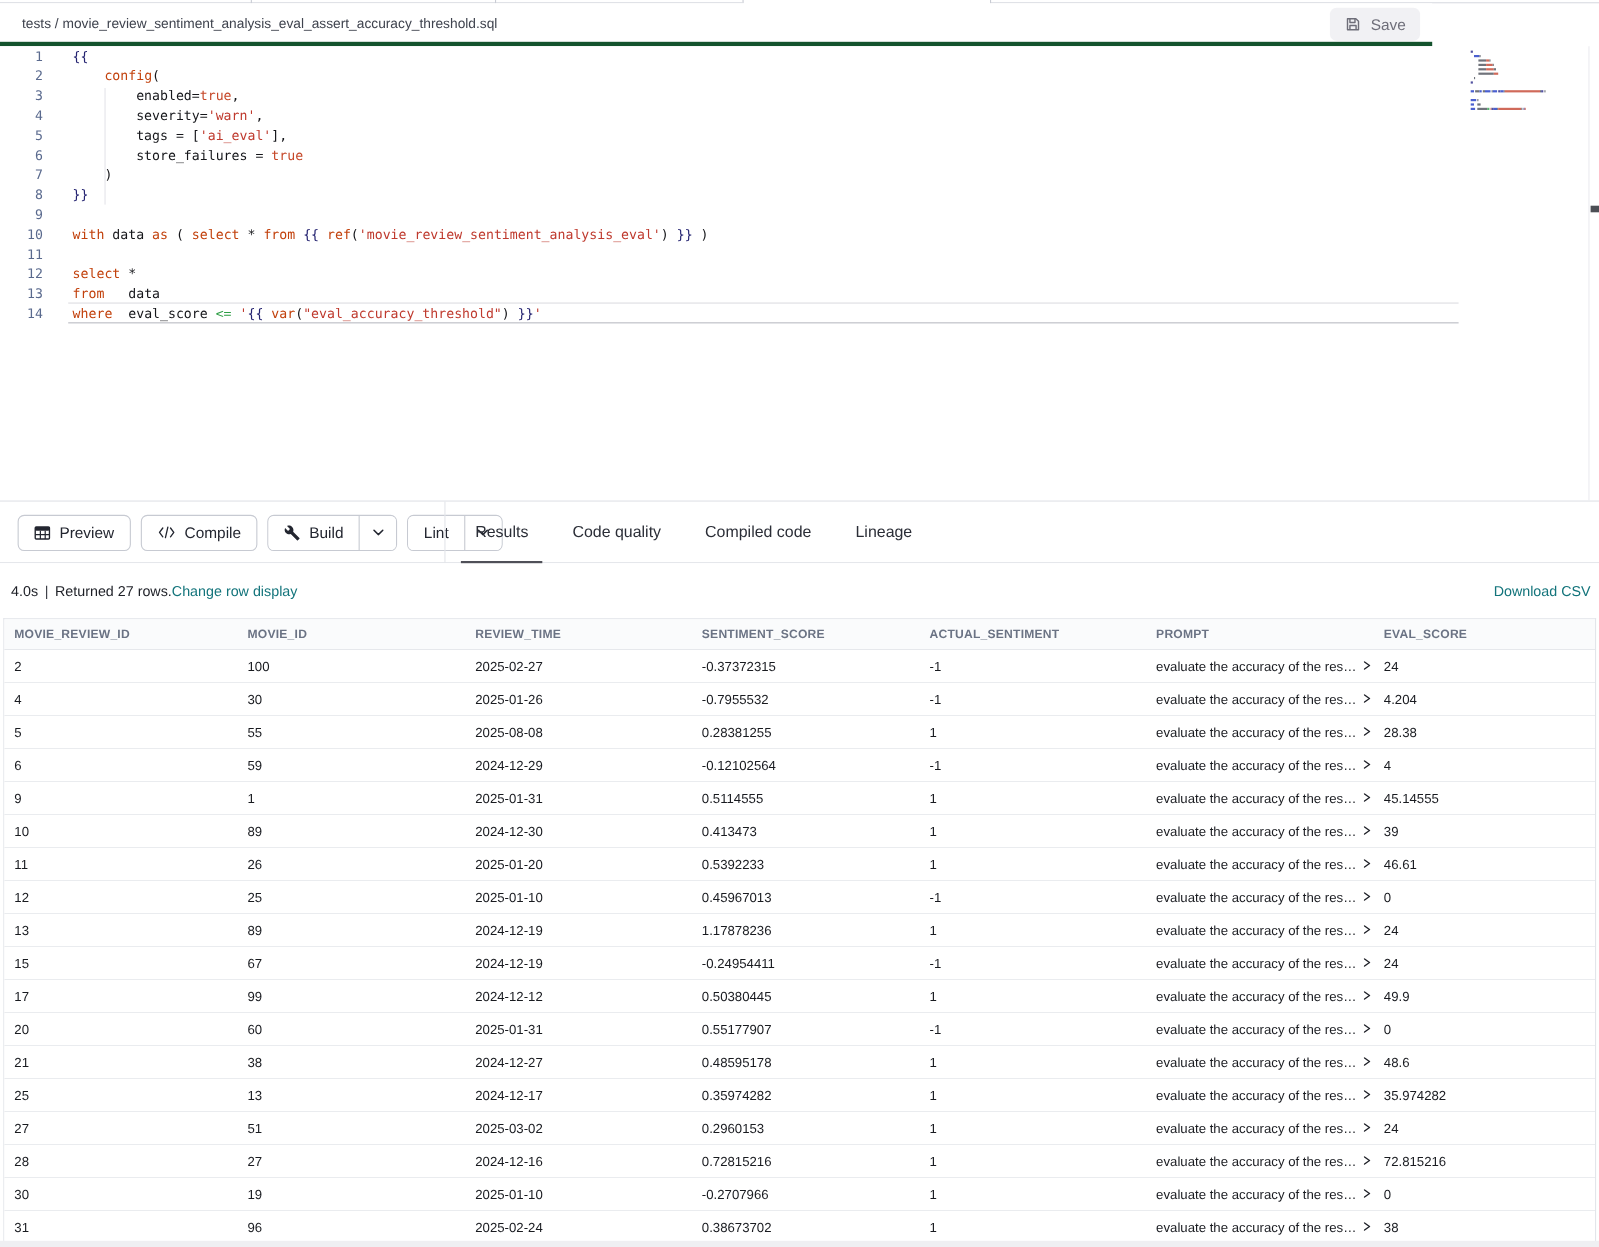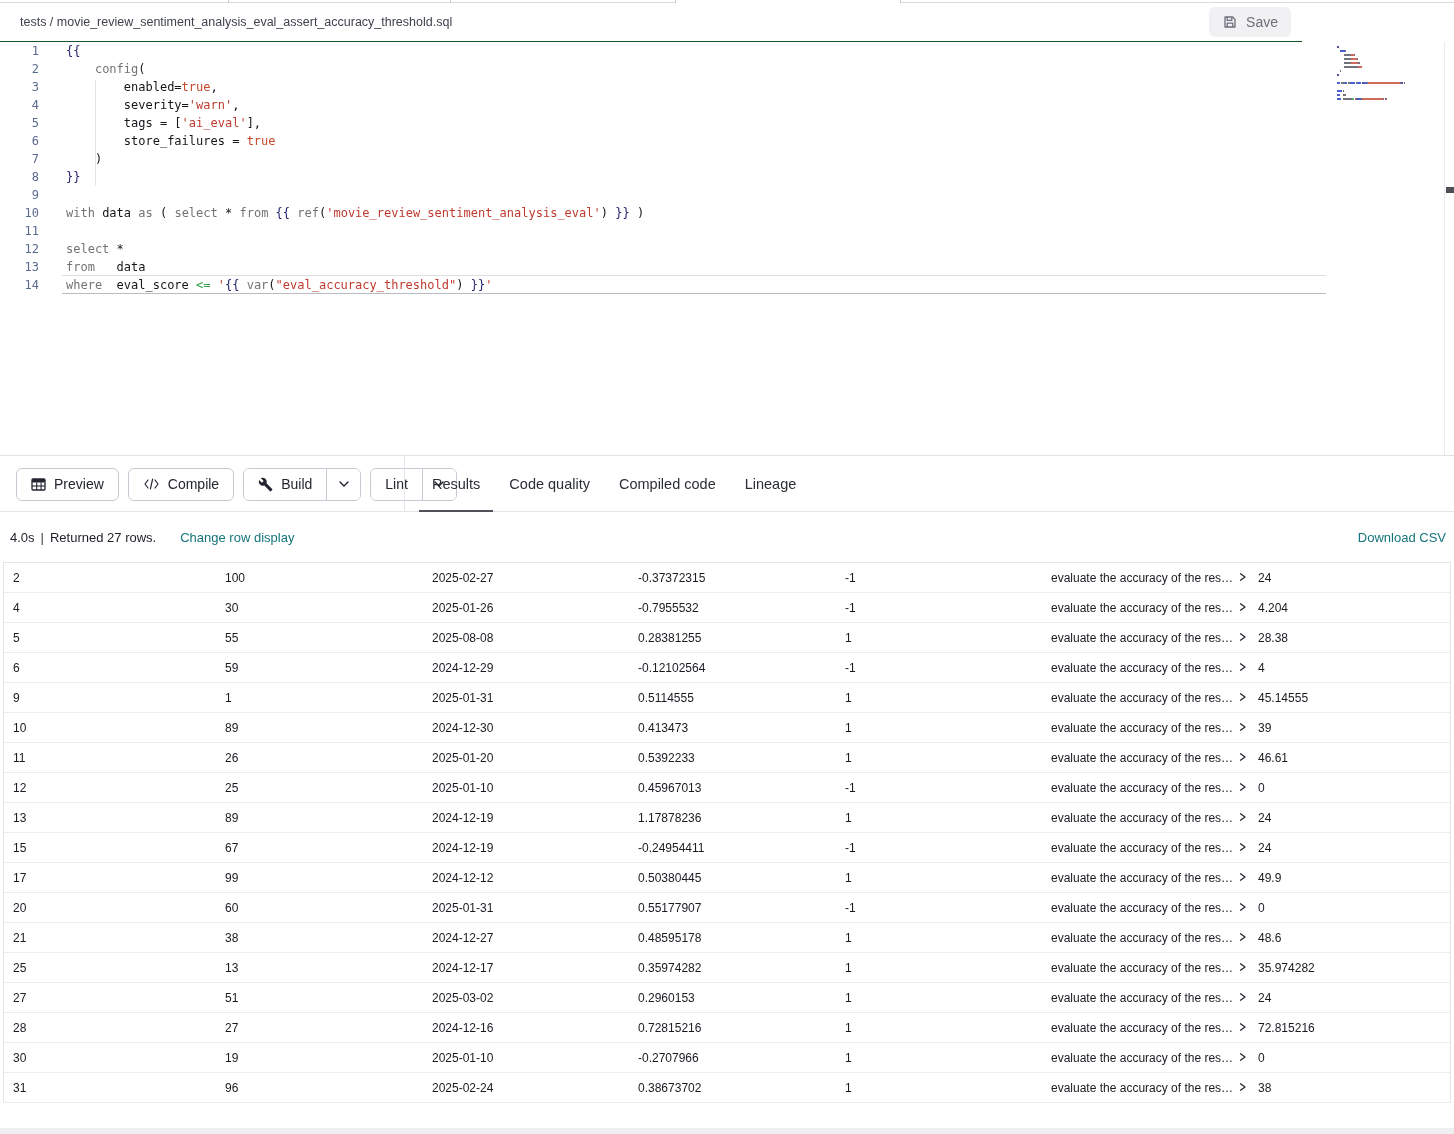--- a/index.html
+++ b/index.html
@@ -9,33 +9,33 @@
     background:#ffffff; font-family:"Liberation Sans", sans-serif; color:#1d1f26;
   }
 
   
   .topstrip { position:absolute; top:0; left:0; width:1454px; height:3px; background:#fff; }
   .topstrip .seg { position:absolute; top:0; height:3px; border-bottom:1px solid #d9dbe2; }
   .topstrip .tick { position:absolute; top:0; width:1px; height:3px; background:#c9ccd4; }
 
   
   .titlebar { position:absolute; top:3px; left:0; width:1302px; height:39px; background:#fff;
-              border-bottom:1px solid #14532d; display:flex; align-items:center; }
+              border-bottom:4px solid #14532d; display:flex; align-items:center; }
   .breadcrumb { margin-left:20px; font-size:12.5px; color:#3f434e; }
   .save-btn { position:absolute; right:11px; top:4px; height:30px; padding:0 13px;
               background:#f1f1f4; border:none; border-radius:6px; display:flex; align-items:center; gap:8px;
               font-family:"Liberation Sans",sans-serif; font-size:14px; color:#6e6e79; cursor:pointer; }
 
   
   .editor { position:absolute; top:42px; left:0; width:1454px; height:413px; background:#fff;
             font-family:"DejaVu Sans Mono", monospace; font-size:12px; line-height:18px; }
   .code-line { display:flex; white-space:pre; height:18px; }
   .gutter { flex:none; width:56px; text-align:right; padding-right:17px; color:#5a6a8e; }
   .code-text { padding-left:10px; color:#15161a; }
-  .tk-kw  { color:#737373; }
+  .tk-kw  { color:#c2410c; }
   .tk-str { color:#bf3a2e; }
   .tk-atom{ color:#c6492a; }
   .tk-j   { color:#232270; }
   .tk-pl  { color:#15161a; }
   .tk-op  { color:#2d9e44; }
   .indent-guide { position:absolute; left:95px; top:38px; width:1px; height:106px; background:#e4e4e9; }
   .active-line { position:absolute; left:62px; top:233px; width:1264px; height:19px;
                  border-top:1px solid #dddde2; border-bottom:1px solid #b9bbc2; }
   .minimap { position:absolute; left:1337px; top:4px; width:80px; cursor:pointer; }
   .mm-line { display:flex; height:2px; margin-bottom:2px; }
@@ -49,30 +49,30 @@
   .btns { position:absolute; left:16px; top:0; height:56px; display:flex; align-items:center; gap:9px; }
   .btn { height:33px; background:#fff; border:1px solid #c7cad2; border-radius:6px;
          display:flex; align-items:center; gap:8px; padding:0 14px; font-family:"Liberation Sans",sans-serif;
          font-size:14px; color:#232630; cursor:pointer; }
   .split { display:flex; align-items:stretch; border:1px solid #c7cad2; border-radius:6px; overflow:hidden; height:33px; background:#fff; }
   .split .main { border:none; border-radius:0; height:31px; }
   .split .chev { width:34px; border:none; border-left:1px solid #c7cad2; background:#fff;
                  display:flex; align-items:center; justify-content:center; cursor:pointer; }
   .vdiv { position:absolute; left:404px; top:0; width:1px; height:56px; background:#e3e5e9; }
   .tabs { position:absolute; left:404px; top:0; height:56px; display:flex; align-items:center;
-          padding-left:28px; gap:29px; }
+          padding-left:28px; gap:40px; }
   .tab { position:relative; height:56px; display:flex; align-items:center; font-size:14.5px; color:#2b2e37; cursor:pointer; }
   .tab.active::after { content:""; position:absolute; left:-13px; right:-13px; bottom:-1px; height:3px; background:#4f5058; }
 
   .status-row { position:absolute; top:512px; left:0; width:1454px; height:50px; background:#fff;
                 display:flex; align-items:center; font-size:13px; color:#1d1f26; }
   .status-left { margin-left:10px; display:flex; align-items:center; gap:6px; }
   .status-pipe { color:#3a3d45; }
   .link { color:#13747b; cursor:pointer; text-decoration:none; }
-  .change-link { margin-left:24px; }
+  .change-link { }
   .dl-link { position:absolute; right:8px; font-size:13px; }
 
   
   .rtable { position:absolute; top:562px; left:3px; width:1448px; background:#fff;
             border:1px solid #e3e5ea; border-bottom:none; }
   .tgrid { display:grid; grid-template-columns:212px 207px 206px 207px 206px 207px 1fr; align-items:center; }
   .thead { height:28px; background:#fafbfc; border-bottom:1px solid #e6e8ec; }
   .th { padding-left:9px; font-size:11px; font-weight:bold; color:#6b7384; letter-spacing:0.2px; white-space:nowrap; }
   .trow { height:30px; border-bottom:1px solid #eaecef; background:#fff; }
   .td { padding-left:9px; font-size:12px; color:#191b20; white-space:nowrap; }
@@ -286,20 +286,29 @@
   <div class="status-left">
     <span>4.0s</span>
     <span class="status-pipe">|</span>
     <span>Returned 27 rows.</span>
   </div>
   <a class="link change-link">Change row display</a>
   <a class="link dl-link">Download CSV</a>
 </div>
 
 <div class="rtable">
+  <div class="tgrid thead" id="thead">
+      <div class="th">MOVIE_REVIEW_ID</div>
+      <div class="th">MOVIE_ID</div>
+      <div class="th">REVIEW_TIME</div>
+      <div class="th">SENTIMENT_SCORE</div>
+      <div class="th">ACTUAL_SENTIMENT</div>
+      <div class="th">PROMPT</div>
+      <div class="th">EVAL_SCORE</div>
+    </div>
   <div id="tbody">
       <div class="tgrid trow">
         <div class="td">2</div>
         <div class="td">100</div>
         <div class="td">2025-02-27</div>
         <div class="td">-0.37372315</div>
         <div class="td">-1</div>
         <div class="td td-prompt">
           <span>evaluate the accuracy of the res…</span>
           <span class="prompt-chev">

